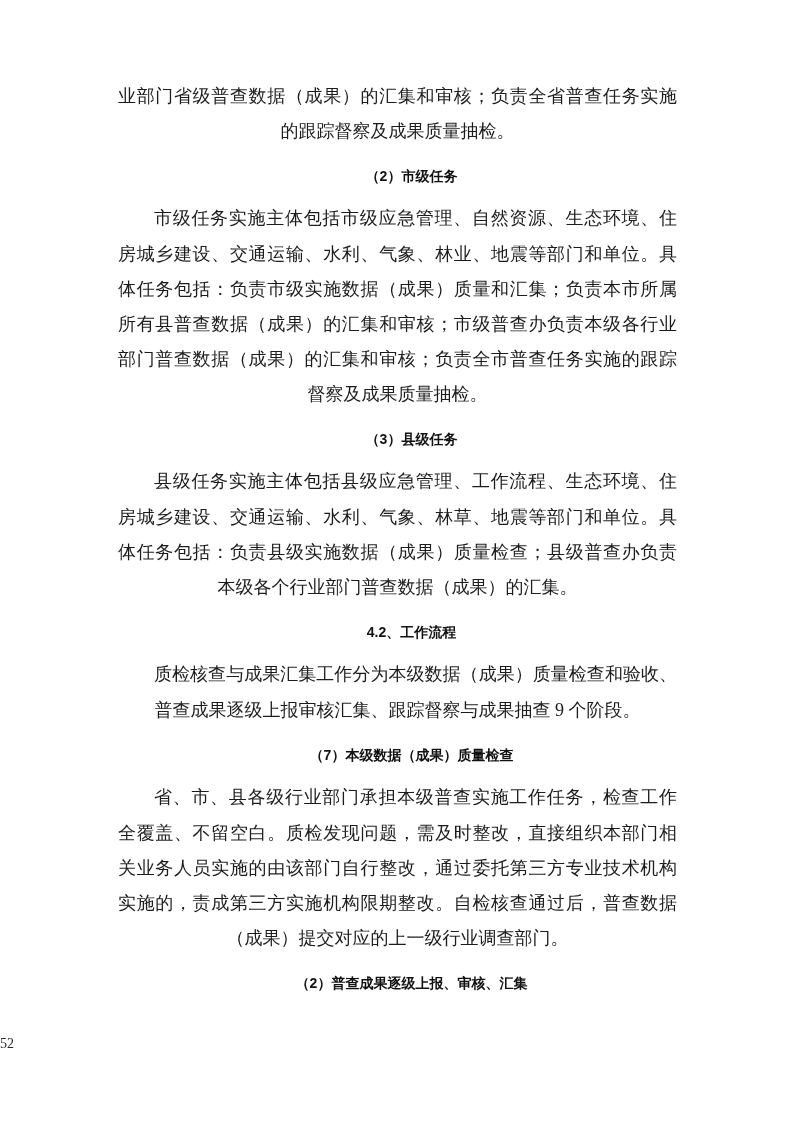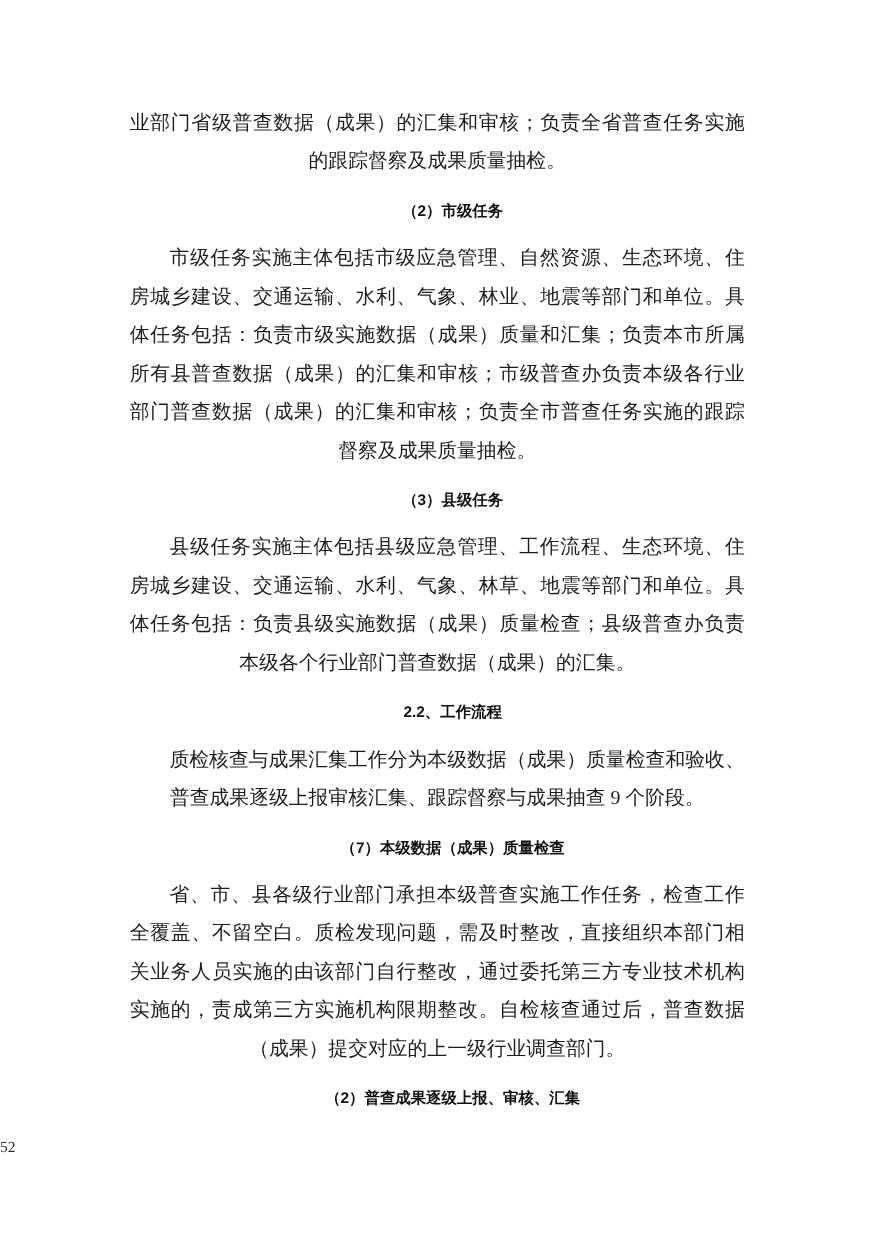--- a/index.html
+++ b/index.html
@@ -12,40 +12,41 @@
     width: 793px;
     height: 1122px;
     background: #ffffff;
     overflow: hidden;
     font-family: "Liberation Serif", "DejaVu Serif", serif;
     color: #1c1c1c;
   }
   .content {
     position: absolute;
     left: 118px;
-    top: 94px;
+    top: 79px;
     width: 559px;
   }
   .para {
     margin: 0;
   }
   .line {
     font-size: 18px;
     line-height: 35px;
     white-space: pre-wrap;
     text-align: center;
   }
   
   .fill {
     text-align: justify;
     text-align-last: justify;
   }
   
   .ind {
     text-indent: 2em;
+    font-family: Liberation Mono, monospace;
   }
   .heading {
     font-family: "Liberation Sans", "DejaVu Sans", sans-serif;
     font-weight: 700;
     font-size: 14px;
     line-height: 35px;
     text-indent: 2em;
     margin: 10px 0 8px 0;
     color: #111111;
     text-align: center;
@@ -85,21 +86,21 @@
 
     <h3 class="heading">（3）县级任务</h3>
 
     <div class="para">
       <div class="line fill ind">县级任务实施主体包括县级应急管理、工作流程、生态环境、住</div>
       <div class="line fill">房城乡建设、交通运输、水利、气象、林草、地震等部门和单位。具</div>
       <div class="line fill">体任务包括：负责县级实施数据（成果）质量检查；县级普查办负责</div>
       <div class="line">本级各个行业部门普查数据（成果）的汇集。</div>
     </div>
 
-    <h3 class="heading">2.2、工作流程</h3>
+    <h3 class="heading">4.2、工作流程</h3>
 
     <div class="para">
       <div class="line fill ind">质检核查与成果汇集工作分为本级数据（成果）质量检查和验收、</div>
       <div class="line">普查成果逐级上报审核汇集、跟踪督察与成果抽查 9 个阶段。</div>
     </div>
 
     <h3 class="heading">（7）本级数据（成果）质量检查</h3>
 
     <div class="para">
       <div class="line fill ind">省、市、县各级行业部门承担本级普查实施工作任务，检查工作</div>

